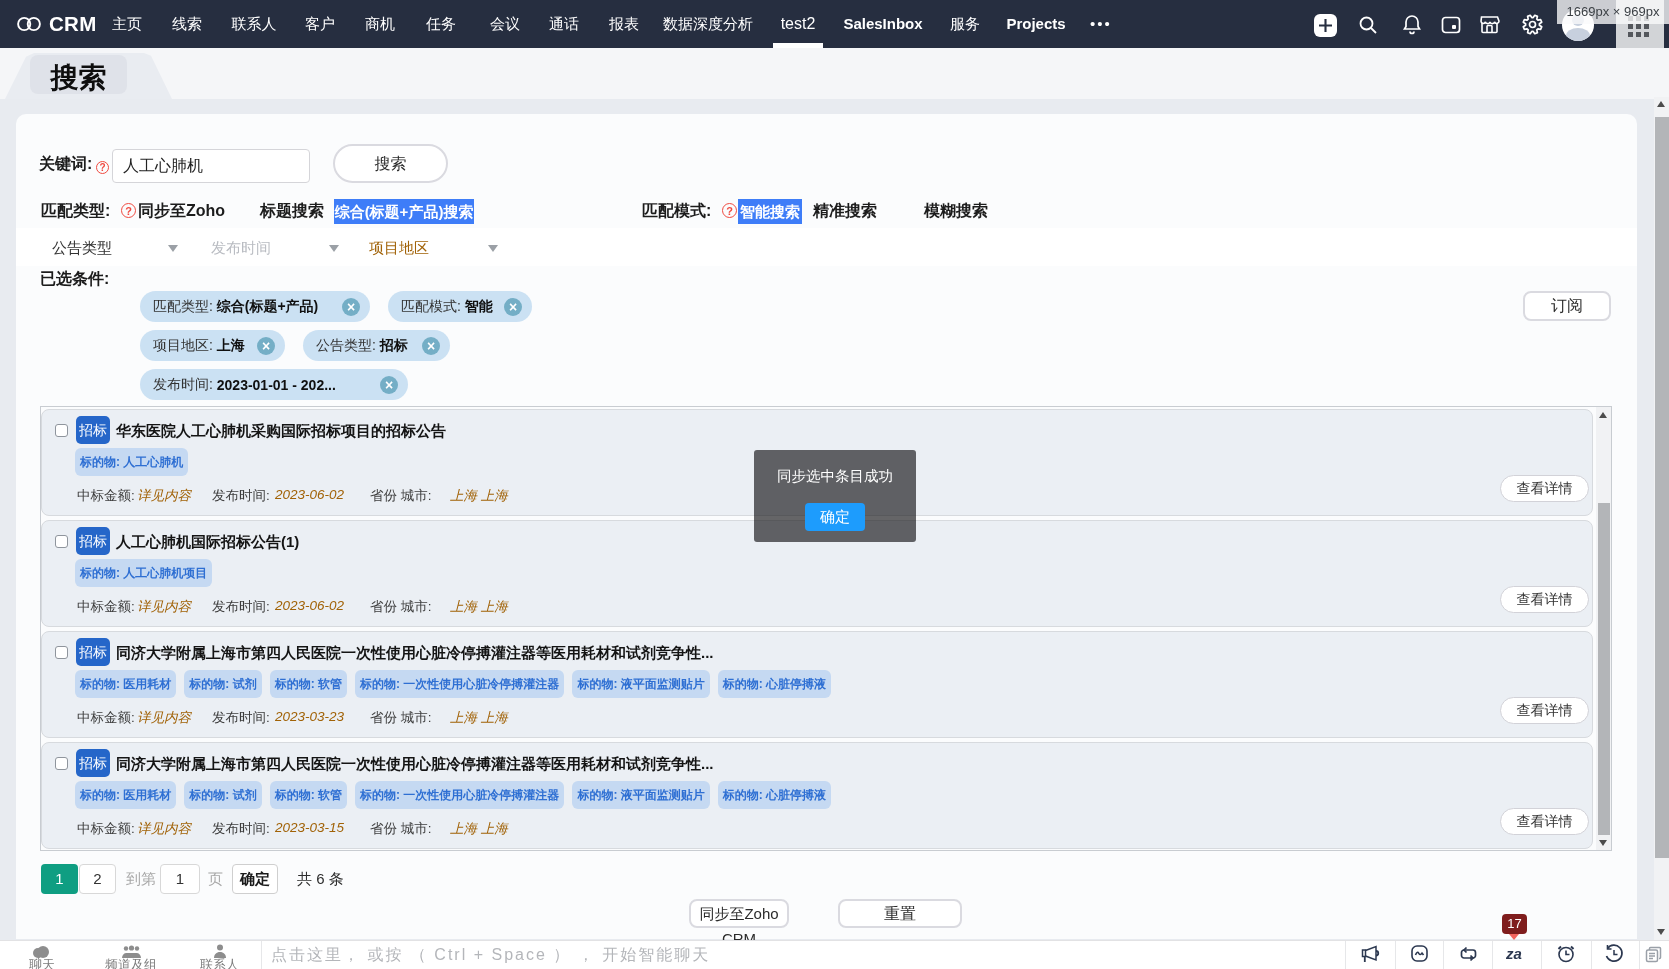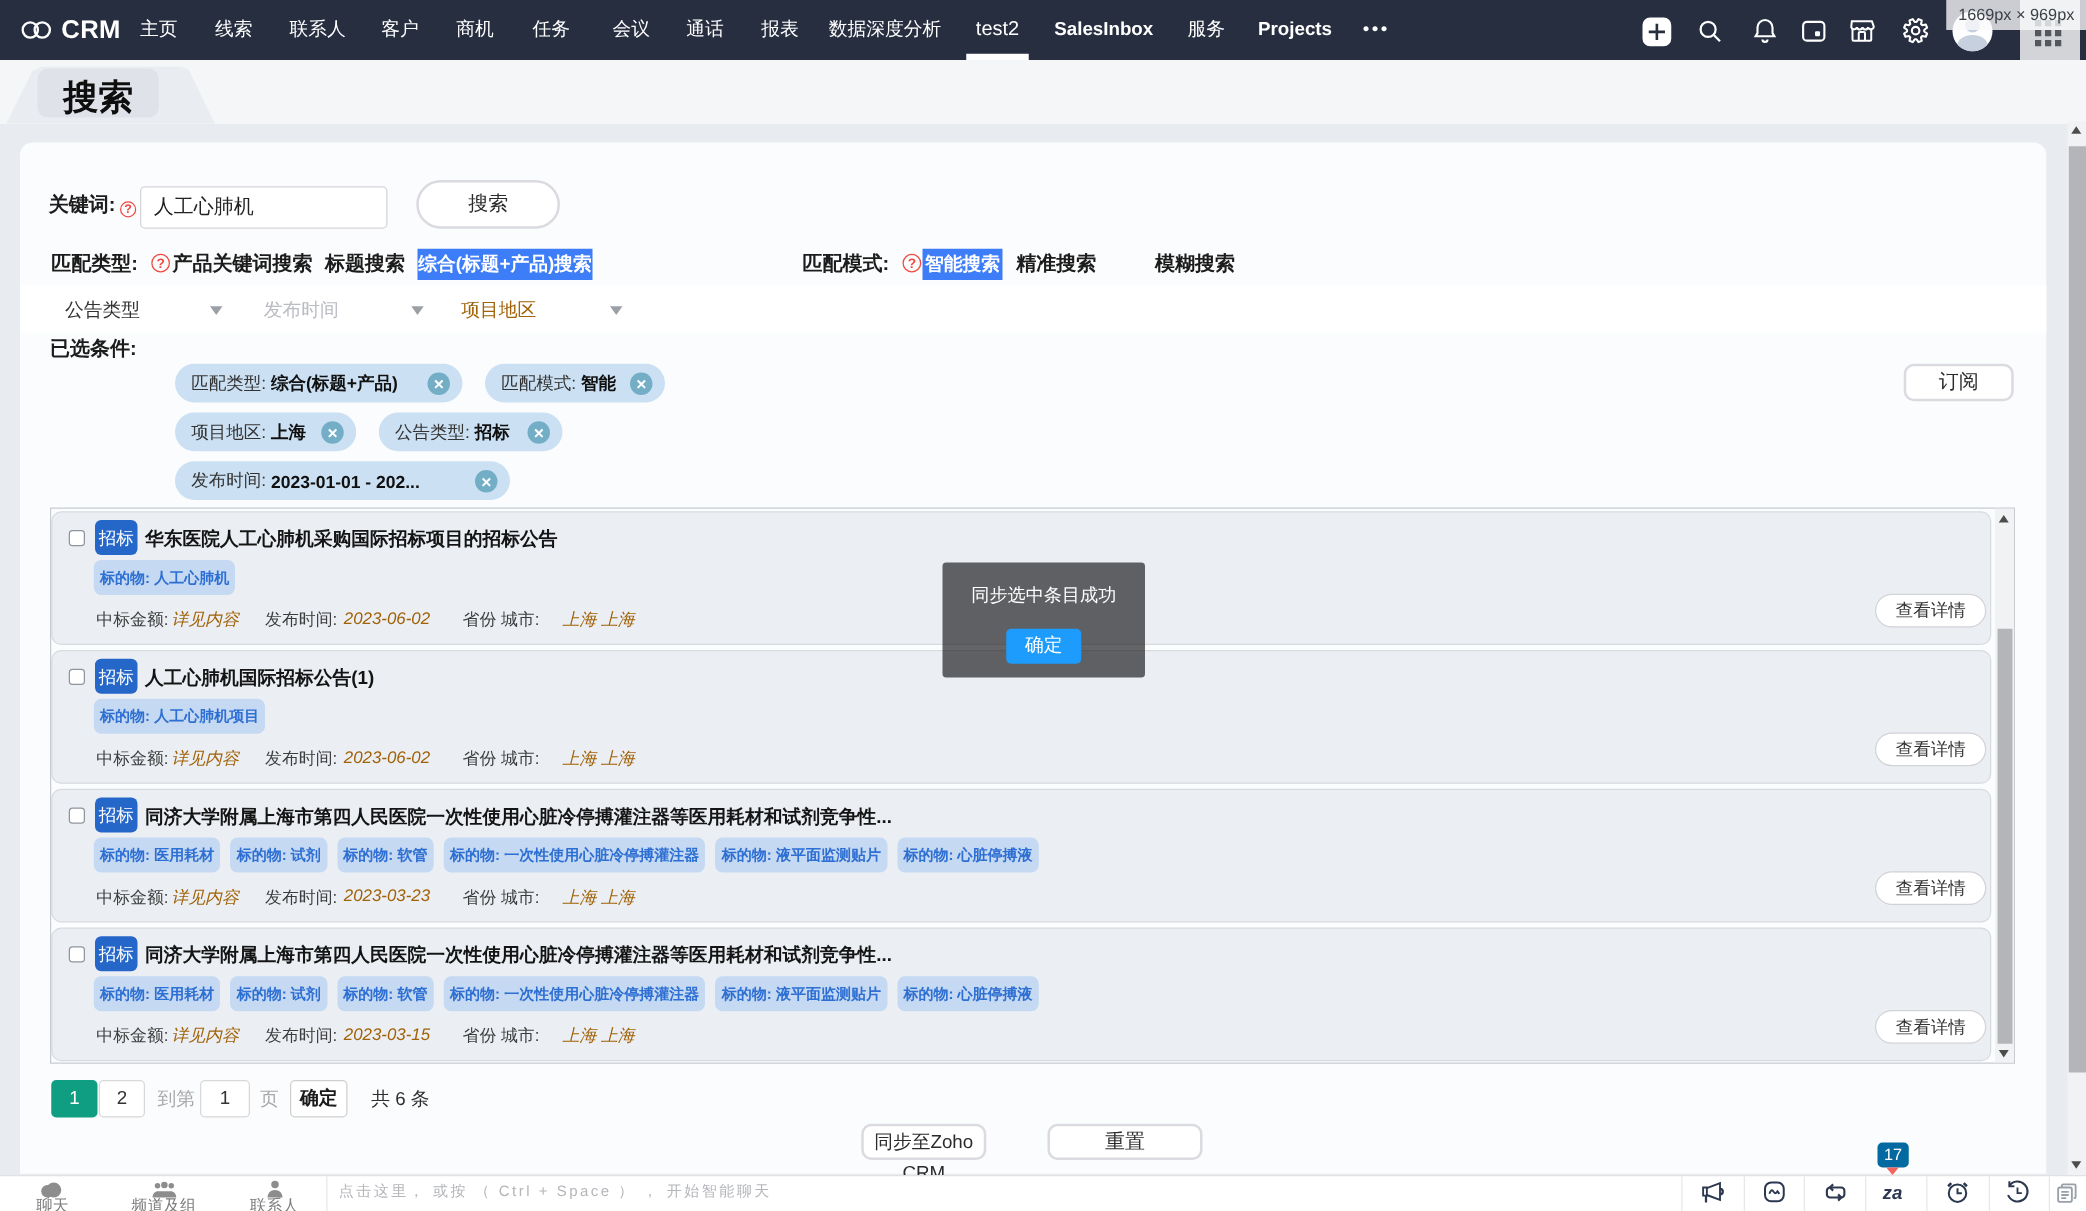--- a/index.html
+++ b/index.html
@@ -54,21 +54,21 @@
 
 #toast { position:absolute; left:754px; top:450px; width:162px; height:92px; background:rgba(16,16,18,0.64); border-radius:3px; z-index:40; }
 #toast .tmsg { position:absolute; left:0; top:17px; width:100%; text-align:center; color:#fff; font-size:14.5px; }
 #toast .tbtn { position:absolute; left:51px; top:53px; width:60px; height:28px; background:#1d9cfd; border-radius:4px; color:#fff; font-size:15px; line-height:28px; text-align:center; }
 
 .pgbox { position:absolute; top:864px; height:30px; border-radius:4px; text-align:center; font-size:15px; line-height:28px; }
 
 #chatbar { position:absolute; left:0; top:940px; width:1669px; height:29px; background:#fff; border-top:1px solid #e2e2e4; }
 .cbtext { position:absolute; font-size:13px; color:#7e7e7e; white-space:nowrap; }
 .vline { position:absolute; top:941px; width:1px; height:28px; background:#e6e7e9; }
-#badge17 { position:absolute; left:1502px; top:914px; width:25px; height:20px; background:#0369a1; border-radius:4px; color:#fff; font-size:13px; line-height:20px; text-align:center; z-index:30; }
+#badge17 { position:absolute; left:1502px; top:914px; width:25px; height:20px; background:#7f1d1d; border-radius:4px; color:#fff; font-size:13px; line-height:20px; text-align:center; z-index:30; }
 #badge17:after { content:""; position:absolute; left:7px; top:20px; border-left:5px solid transparent; border-right:5px solid transparent; border-top:6px solid #f2645e; }
 </style>
 </head>
 <body>
 
 <div id="nav">
   <svg class="abs" style="left:17px;top:15px" width="24" height="18" viewBox="0 0 24 18" fill="none" stroke="#fff" stroke-width="1.9">
       <circle cx="7.2" cy="9" r="6.1"></circle>
       <circle cx="16.8" cy="9" r="6.1"></circle>
     </svg>
@@ -132,21 +132,21 @@
 <div id="tablabel">搜索</div>
 <div id="band"></div>
 <div id="panel"></div>
 
 <div class="blab" style="left:39px;top:154px">关键词:</div>
 <div class="qmark" style="left:96px;top:161px;width:13px;height:13px;font-size:10px;line-height:12px">?</div>
 <div id="kwinput">人工心肺机</div>
 <div class="btn" style="left:333px;top:144px;width:115px;height:39px;border-radius:20px;font-size:16px;line-height:35px">搜索</div>
 <div class="blab" style="left:41px;top:201px">匹配类型:</div>
 <div class="qmark" style="left:121px;top:203px;width:15px;height:15px;font-size:11px;line-height:14px">?</div>
-<div class="blab" style="left:138px;top:201px">产品关键词搜索</div>
+<div class="blab" style="left:138px;top:201px">同步至Zoho</div>
 <div class="blab" style="left:260px;top:201px">标题搜索</div>
 <div class="bluehl" style="left:334px;top:199px;width:140px;height:25px;line-height:25px">综合(标题+产品)搜索</div>
 <div class="blab" style="left:642px;top:201px">匹配模式:</div>
 <div class="qmark" style="left:722px;top:203px;width:15px;height:15px;font-size:11px;line-height:14px">?</div>
 <div class="bluehl" style="left:738px;top:199px;width:64px;height:25px;line-height:25px">智能搜索</div>
 <div class="blab" style="left:813px;top:201px">精准搜索</div>
 <div class="blab" style="left:924px;top:201px">模糊搜索</div>
 <div id="selrow"></div>
 <div class="selt" style="left:52px;color:#333">公告类型</div>
 <div class="caret" style="left:168px;top:245px"></div>
@@ -282,21 +282,21 @@
     <circle cx="16" cy="3.5" r="2.2"></circle>
     <path d="M1 13c0-3 2-5 4.5-5h10c2.5 0 4.5 2 4.5 5z"></path>
   </svg>
 <div class="cbtext" style="left:105px;top:956px">频道及组</div>
 <svg class="abs" style="left:213px;top:944px" width="14" height="16" viewBox="0 0 14 16" fill="#8d8d8d">
     <circle cx="7" cy="3.5" r="3"></circle>
     <path d="M1 14c0-3.5 2.5-6 6-6s6 2.5 6 6z"></path>
   </svg>
 <div class="cbtext" style="left:200px;top:956px">联系人</div>
 <div class="vline" style="left:261px"></div>
-<div class="cbtext" style="left:271px;top:945px;font-size:12px;letter-spacing:2px;color:#b4b6ba">点击这里， 或按 （ Ctrl + Space ） ，  开始智能聊天</div>
+<div class="cbtext" style="left:271px;top:945px;font-size:16px;letter-spacing:2px;color:#b4b6ba">点击这里， 或按 （ Ctrl + Space ） ，  开始智能聊天</div>
 
 <div class="vline" style="left:1345px"></div>
 <div class="vline" style="left:1395px"></div>
 <div class="vline" style="left:1443px"></div>
 <div class="vline" style="left:1492px"></div>
 <div class="vline" style="left:1541px"></div>
 <div class="vline" style="left:1591px"></div>
 <div class="vline" style="left:1639px"></div>
 
 <svg class="abs" style="left:1361px;top:944px" width="19" height="19" viewBox="0 0 19 19" fill="none" stroke="#2c3850" stroke-width="1.5">

